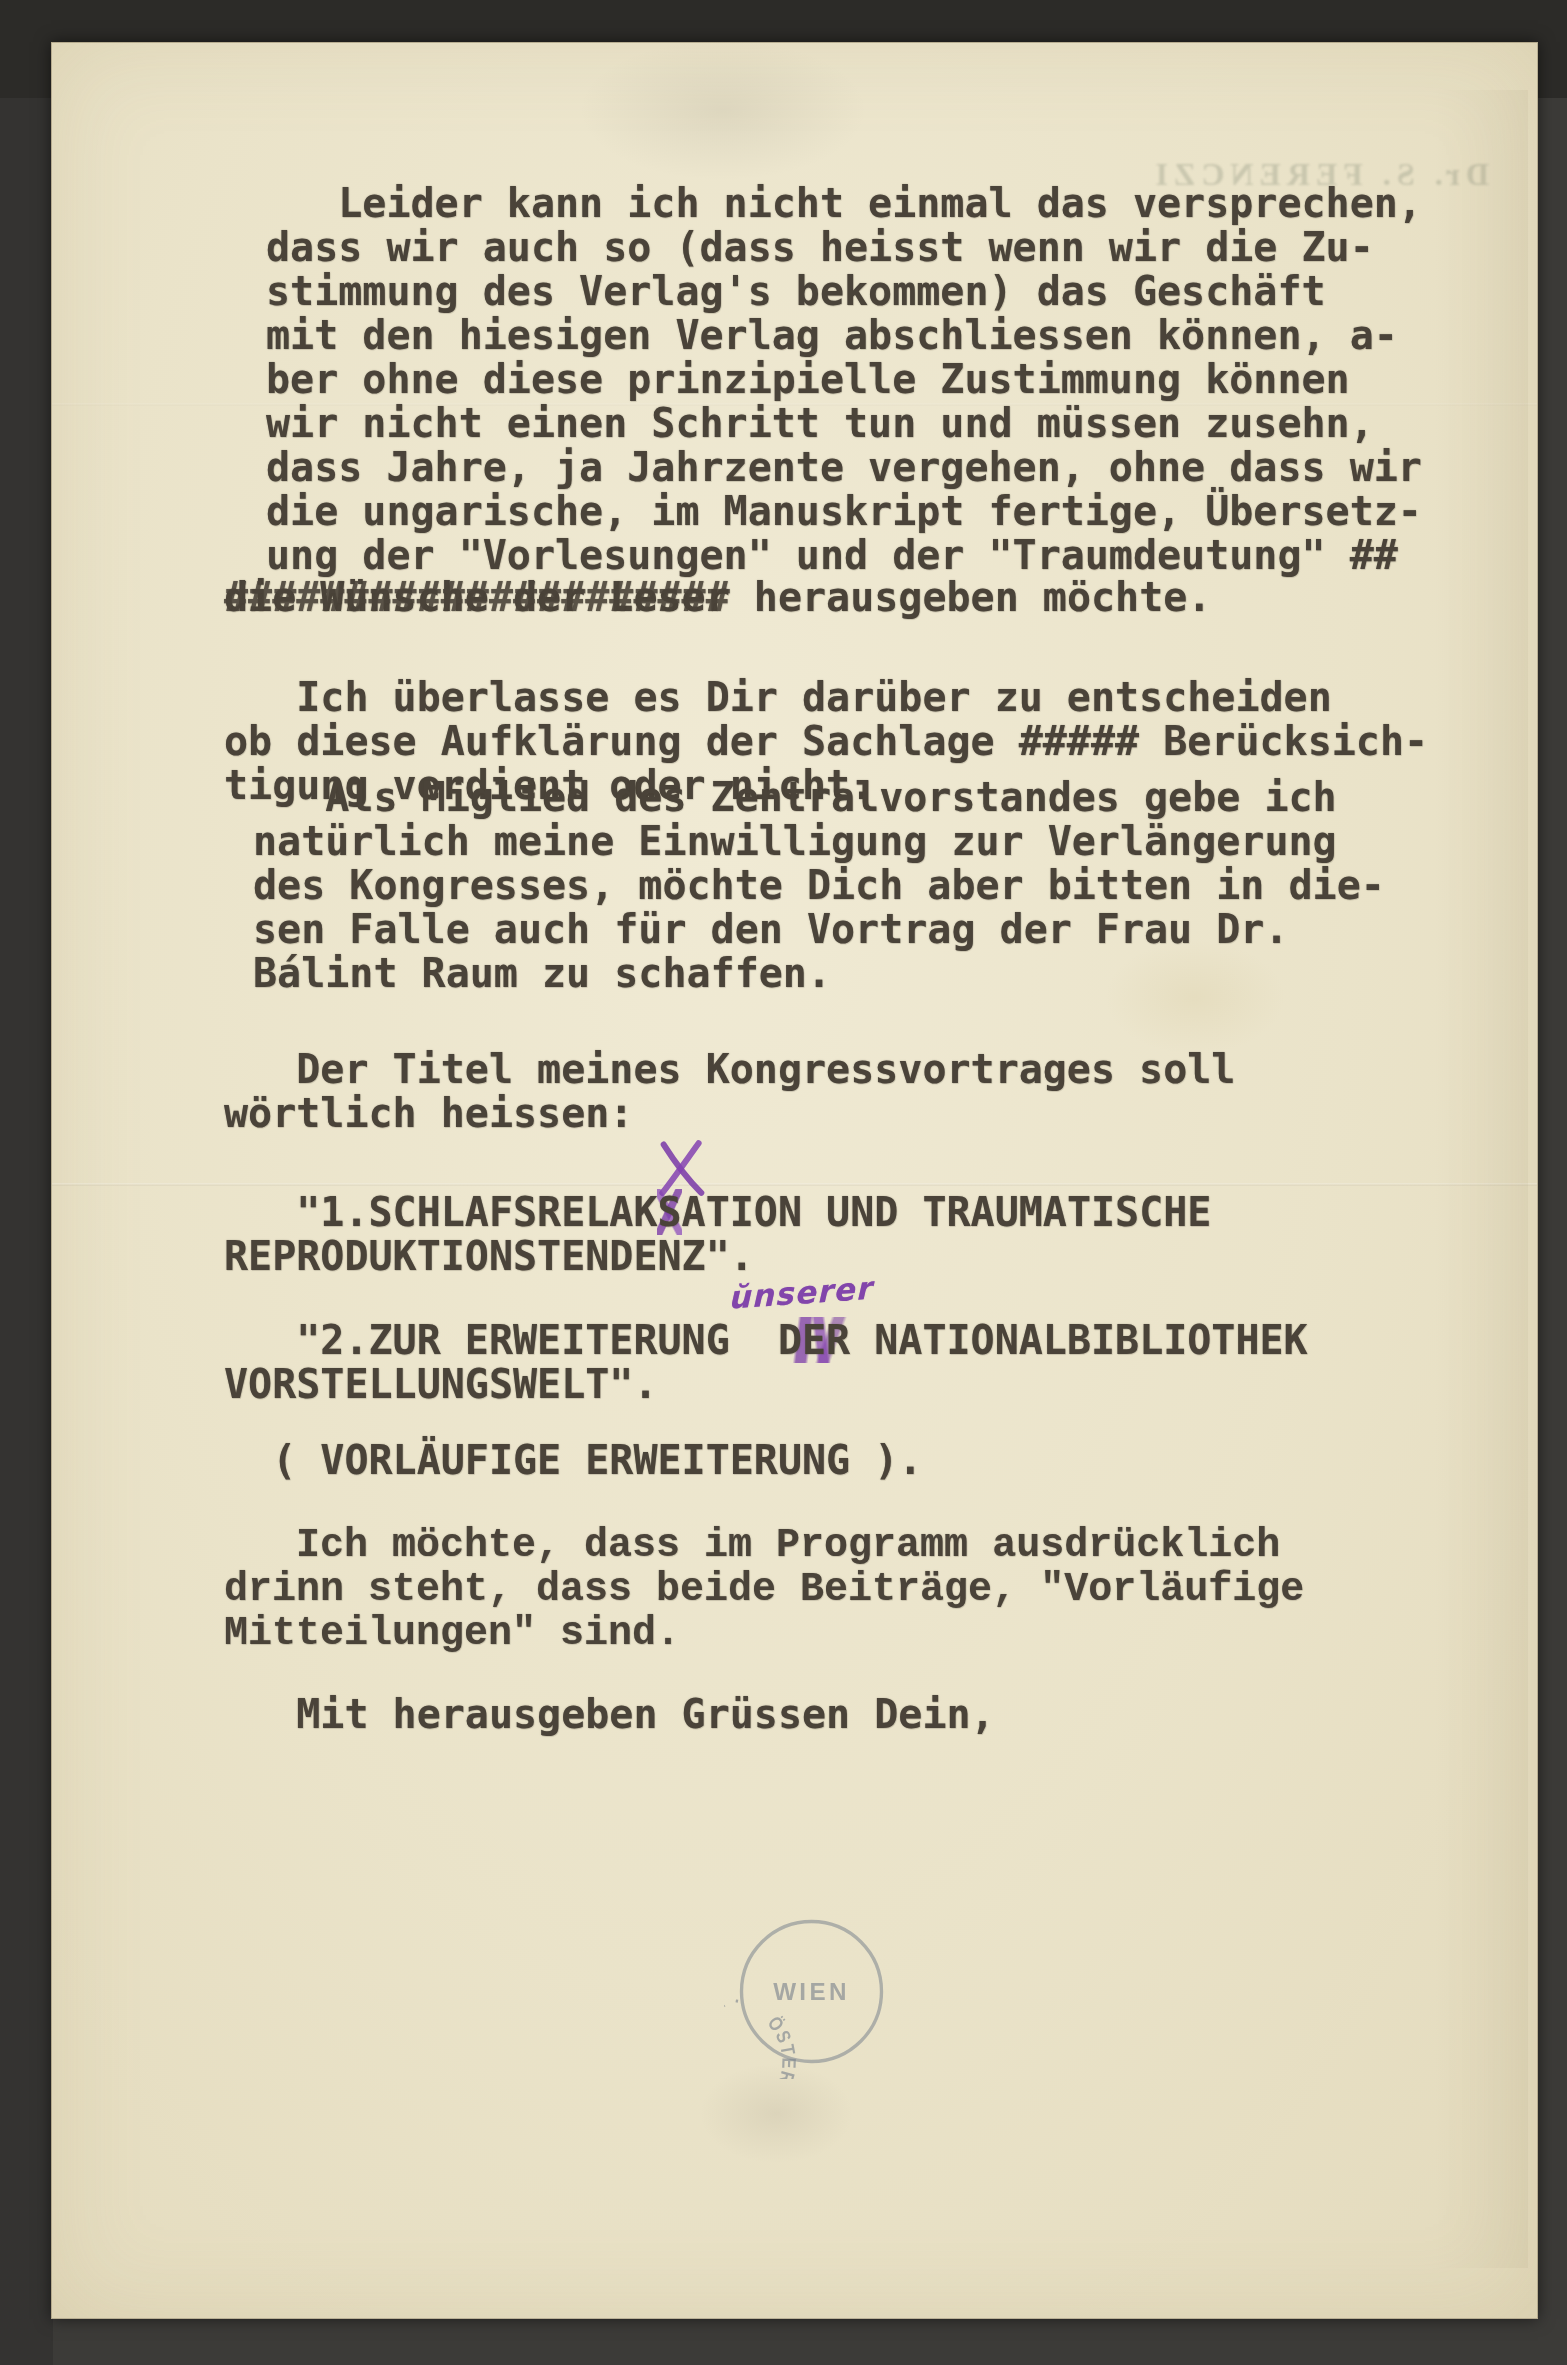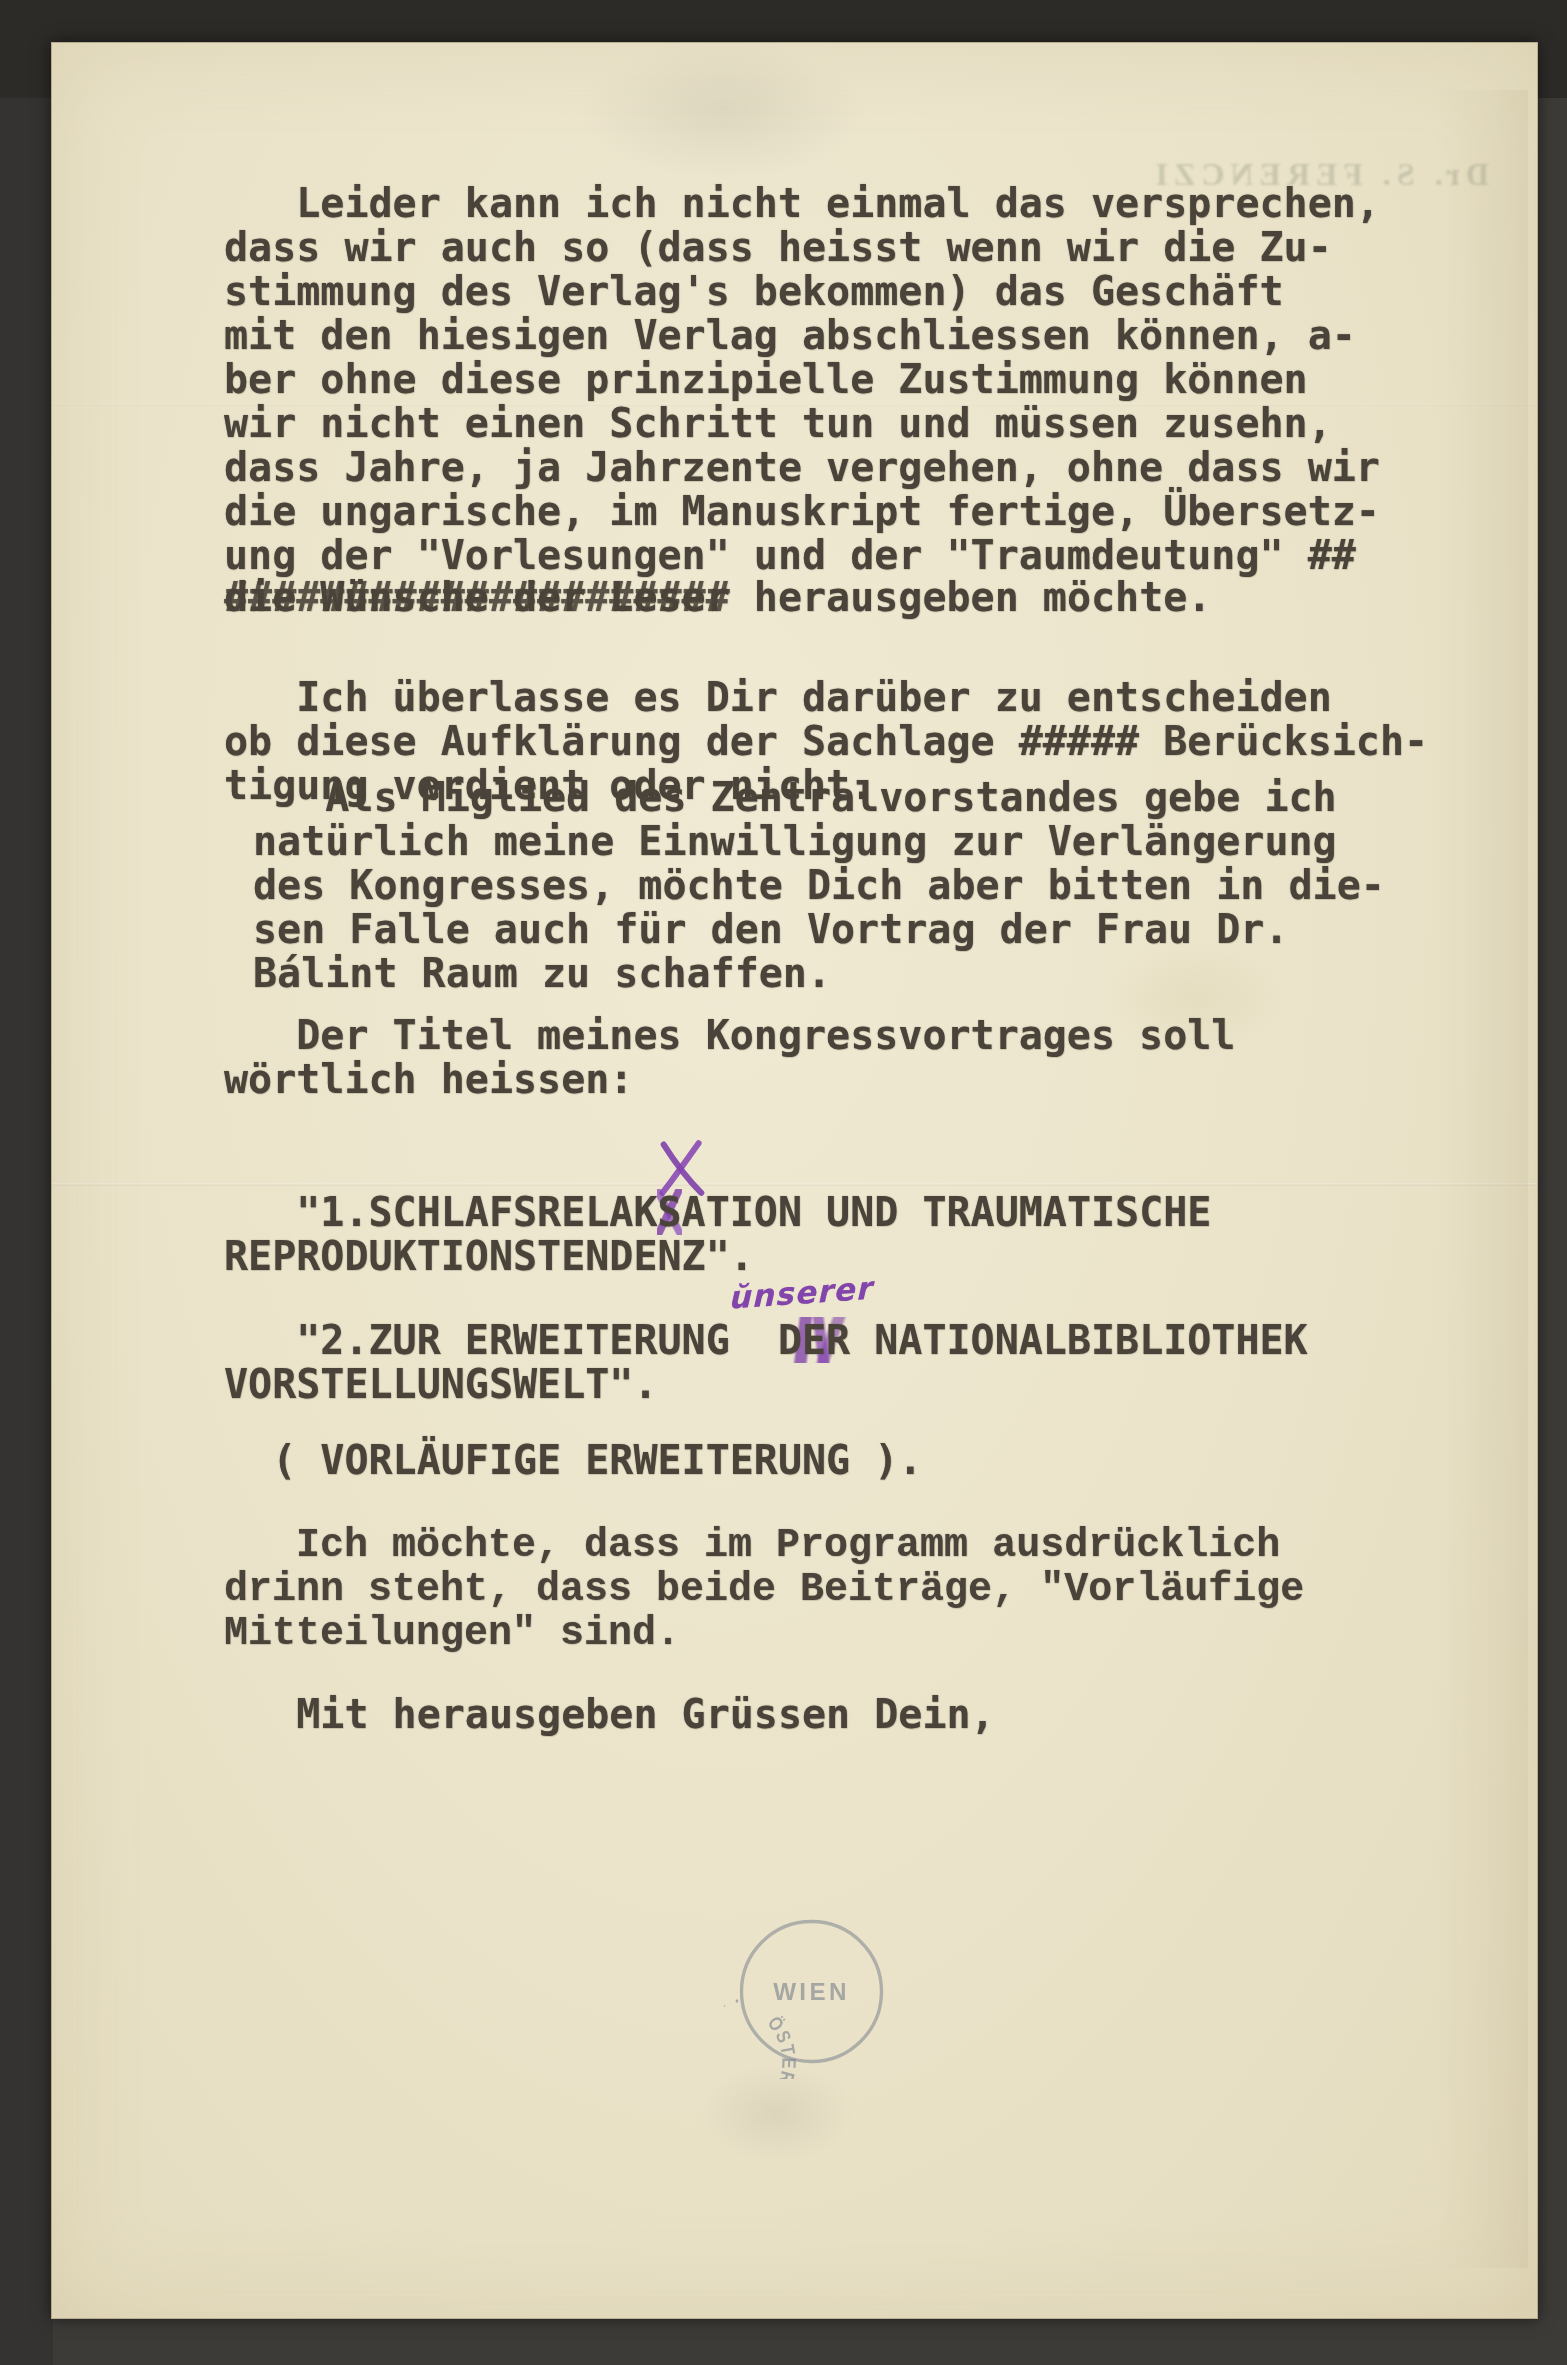--- a/index.html
+++ b/index.html
@@ -17,22 +17,22 @@
   .para{
     position:absolute;left:172px;
     font-family:"DejaVu Sans Mono", monospace;
     font-size:40px;line-height:44px;font-weight:bold;
     color:#4a4339;
     text-shadow:0 0 1.3px rgba(70,63,53,.5), 0.7px 0.7px 0 rgba(70,63,53,.12);
     white-space:pre;
   }
 
   
-  .p1{top:138px;}  .p1b{top:532px;}
-  .p2{top:608px;margin-top:24px;}  .p3{top:732px;margin-left:29px;} .p4{top:970px;}
+  .p1{top:138px;margin-left:42px;}  .p1b{top:532px;}
+  .p2{top:608px;margin-top:24px;}  .p3{top:732px;margin-left:29px;} .p4{top:1004px;}
   .t1a{top:1147px;} .t1b{top:1191px;}
   .t2a{top:1275px;} .t2b{top:1319px;}
   .vorl{top:1395px;} .p5{top:1481px;font-family:Liberation Mono, monospace;} .closing{top:1649px;}
 
   
   .overstrike{position:relative;display:inline-block;text-align:center;}
   .overstrike .hashes{position:absolute;left:0;top:0;opacity:.9;}
 
   
   .purple-struck{

